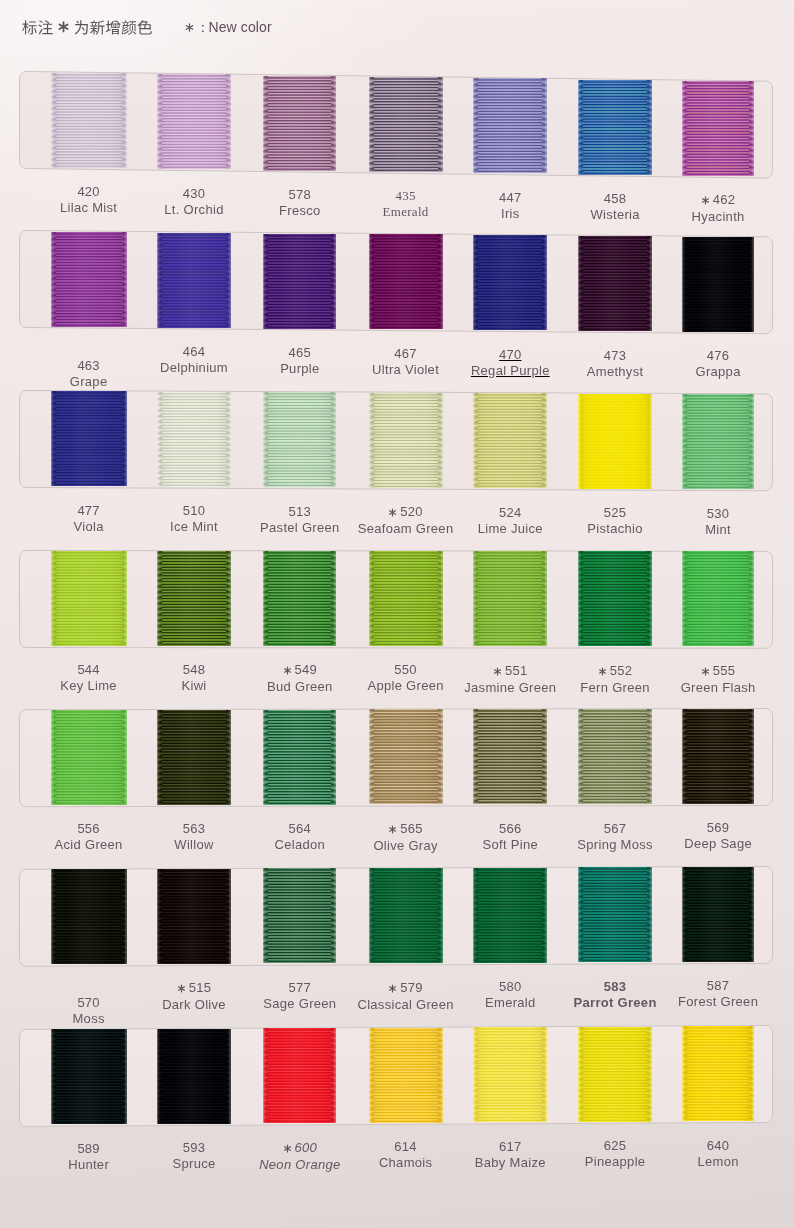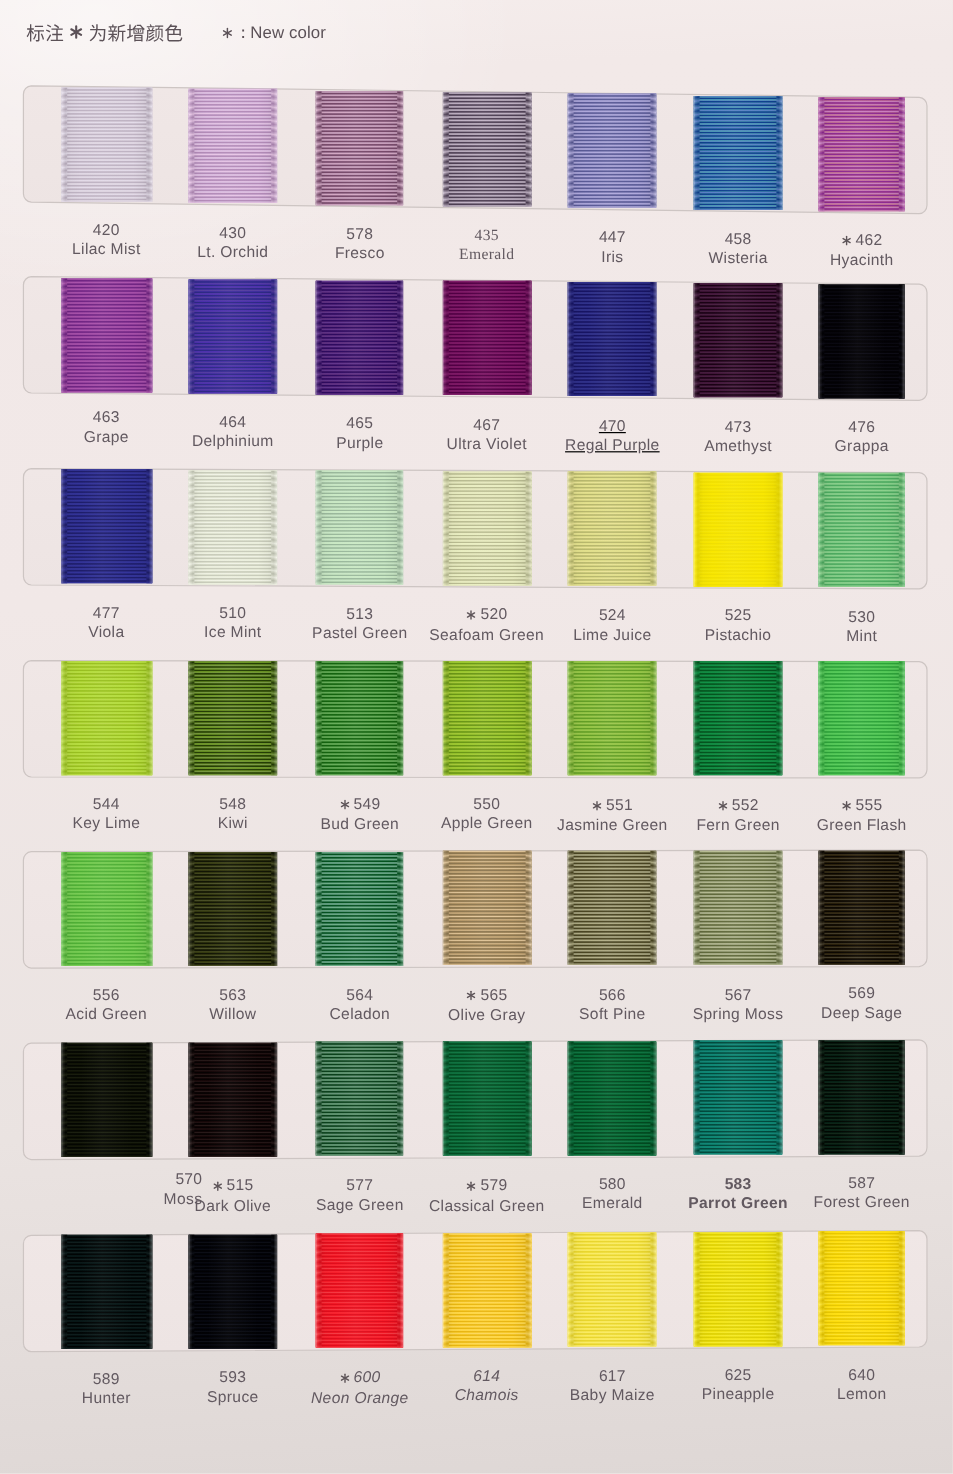--- a/index.html
+++ b/index.html
@@ -147,21 +147,21 @@
     <div class="row" style="top: 230.2px;">
       <svg class="rowbox" width="760" height="116.21" viewBox="0 0 760 116.21" style="top: 0px;">
         <path d="M 7 0.5 L 747 6.71 A 7 7 0 0 1 753.5 13.71 L 753.5 96.71 A 7 7 0 0 1 747 103.71 L 7 97.5 A 7 7 0 0 1 0.5 90.5 L 0.5 7.5 A 7 7 0 0 1 7 0.5 Z" fill="url(#boxfill)" stroke="#cdc5c3" stroke-width="1"></path>
       </svg>
       <div class="swatch" style="left: 31.5px; width: 76.2px; top: 1.57323px; background: rgb(142, 60, 152);">
         <div class="ribs" style="background-image: repeating-linear-gradient(rgb(113, 37, 132) 0px, rgb(113, 37, 132) 0.55px, rgb(158, 73, 163) 1.2px, rgb(171, 83, 172) 1.75px, rgb(158, 73, 163) 2.25px, rgb(113, 37, 132) 2.85px);"></div>
         <div class="selv" style="left: 0px; background-image: repeating-linear-gradient(171deg, rgb(113, 37, 132) 0px, rgb(142, 60, 152) 1.6px, rgb(171, 83, 172) 2.9px, rgb(142, 60, 152) 4.1px, rgb(113, 37, 132) 5.6px);"></div>
         <div class="selv" style="right: 0px; background-image: repeating-linear-gradient(189deg, rgb(113, 37, 132) 0px, rgb(142, 60, 152) 1.6px, rgb(171, 83, 172) 2.9px, rgb(142, 60, 152) 4.1px, rgb(113, 37, 132) 5.6px);"></div>
         <div class="shade" style="background: linear-gradient(90deg, rgba(255, 255, 255, 0.5) 0px, rgba(255, 255, 255, 0.1) 1.4px, rgba(0, 0, 0, 0.07) 3.5px, rgba(0, 0, 0, 0.02) 8px, rgba(0, 0, 0, 0) 16px, rgba(255, 255, 255, 0.035) 45%, rgba(0, 0, 0, 0) calc(100% - 16px), rgba(0, 0, 0, 0.03) calc(100% - 8px), rgba(0, 0, 0, 0.08) calc(100% - 3px), rgba(255, 255, 255, 0.3) 100%);"></div>
       </div>
-      <div class="label" style="left: -10.4px; top: 111px;">
+      <div class="label" style="left: -10.4px; top: 129px;">
         <div class="code"><span>463</span></div>
         <div class="name">Grape</div>
       </div>
       <div class="swatch" style="left: 138px; width: 74px; top: 2.44131px; background: rgb(66, 49, 154);">
         <div class="ribs" style="background-image: repeating-linear-gradient(rgb(46, 42, 133) 0px, rgb(46, 42, 133) 0.55px, rgb(77, 49, 174) 1.2px, rgb(86, 64, 158) 1.75px, rgb(77, 49, 174) 2.25px, rgb(46, 42, 133) 2.85px);"></div>
         <div class="selv" style="left: 0px; background-image: repeating-linear-gradient(171deg, rgb(46, 42, 133) 0px, rgb(66, 49, 154) 1.6px, rgb(86, 64, 158) 2.9px, rgb(66, 49, 154) 4.1px, rgb(46, 42, 133) 5.6px);"></div>
         <div class="selv" style="right: 0px; background-image: repeating-linear-gradient(189deg, rgb(46, 42, 133) 0px, rgb(66, 49, 154) 1.6px, rgb(86, 64, 158) 2.9px, rgb(66, 49, 154) 4.1px, rgb(46, 42, 133) 5.6px);"></div>
         <div class="shade" style="background: linear-gradient(90deg, rgba(255, 255, 255, 0.5) 0px, rgba(255, 255, 255, 0.1) 1.4px, rgba(0, 0, 0, 0.07) 3.5px, rgba(0, 0, 0, 0.02) 8px, rgba(0, 0, 0, 0) 16px, rgba(255, 255, 255, 0.035) 45%, rgba(0, 0, 0, 0) calc(100% - 16px), rgba(0, 0, 0, 0.03) calc(100% - 8px), rgba(0, 0, 0, 0.08) calc(100% - 3px), rgba(255, 255, 255, 0.3) 100%);"></div>
       </div>
       <div class="label" style="left: 95px; top: 114.941px;">
@@ -483,21 +483,21 @@
     <div class="row" style="top: 868.5px;">
       <svg class="rowbox" width="760" height="112.79" viewBox="0 0 760 112.79" style="top: -2.79px;">
         <path d="M 7 3.29 L 747 0.5 A 7 7 0 0 1 753.5 7.5 L 753.5 90.5 A 7 7 0 0 1 747 97.5 L 7 100.29 A 7 7 0 0 1 0.5 93.29 L 0.5 10.29 A 7 7 0 0 1 7 3.29 Z" fill="url(#boxfill)" stroke="#cdc5c3" stroke-width="1"></path>
       </svg>
       <div class="swatch" style="left: 31.5px; width: 76.2px; top: 0.742462px; background: rgb(13, 16, 6);">
         <div class="ribs" style="background-image: repeating-linear-gradient(rgb(4, 6, 2) 0px, rgb(4, 6, 2) 0.55px, rgb(15, 18, 5) 1.2px, rgb(29, 33, 18) 1.75px, rgb(15, 18, 5) 2.25px, rgb(4, 6, 2) 2.85px);"></div>
         <div class="selv" style="left: 0px; background-image: repeating-linear-gradient(171deg, rgb(4, 6, 2) 0px, rgb(13, 16, 6) 1.6px, rgb(29, 33, 18) 2.9px, rgb(13, 16, 6) 4.1px, rgb(4, 6, 2) 5.6px);"></div>
         <div class="selv" style="right: 0px; background-image: repeating-linear-gradient(189deg, rgb(4, 6, 2) 0px, rgb(13, 16, 6) 1.6px, rgb(29, 33, 18) 2.9px, rgb(13, 16, 6) 4.1px, rgb(4, 6, 2) 5.6px);"></div>
         <div class="shade" style="background: linear-gradient(90deg, rgba(255, 255, 255, 0.5) 0px, rgba(255, 255, 255, 0.1) 1.4px, rgba(0, 0, 0, 0.07) 3.5px, rgba(0, 0, 0, 0.02) 8px, rgba(0, 0, 0, 0) 16px, rgba(255, 255, 255, 0.035) 45%, rgba(0, 0, 0, 0) calc(100% - 16px), rgba(0, 0, 0, 0.03) calc(100% - 8px), rgba(0, 0, 0, 0.08) calc(100% - 3px), rgba(255, 255, 255, 0.3) 100%);"></div>
       </div>
-      <div class="label" style="left: -10.4px; top: 107px; text-align: right;">
+      <div class="label" style="left: -10.4px; top: 127px;">
         <div class="code"><span>570</span></div>
         <div class="name">Moss</div>
       </div>
       <div class="swatch" style="left: 138px; width: 74px; top: 0.352454px; background: rgb(19, 9, 9);">
         <div class="ribs" style="background-image: repeating-linear-gradient(rgb(6, 2, 2) 0px, rgb(6, 2, 2) 0.55px, rgb(22, 7, 8) 1.2px, rgb(42, 28, 27) 1.75px, rgb(22, 7, 8) 2.25px, rgb(6, 2, 2) 2.85px);"></div>
         <div class="selv" style="left: 0px; background-image: repeating-linear-gradient(171deg, rgb(6, 2, 2) 0px, rgb(19, 9, 9) 1.6px, rgb(42, 28, 27) 2.9px, rgb(19, 9, 9) 4.1px, rgb(6, 2, 2) 5.6px);"></div>
         <div class="selv" style="right: 0px; background-image: repeating-linear-gradient(189deg, rgb(6, 2, 2) 0px, rgb(19, 9, 9) 1.6px, rgb(42, 28, 27) 2.9px, rgb(19, 9, 9) 4.1px, rgb(6, 2, 2) 5.6px);"></div>
         <div class="shade" style="background: linear-gradient(90deg, rgba(255, 255, 255, 0.5) 0px, rgba(255, 255, 255, 0.1) 1.4px, rgba(0, 0, 0, 0.07) 3.5px, rgba(0, 0, 0, 0.02) 8px, rgba(0, 0, 0, 0) 16px, rgba(255, 255, 255, 0.035) 45%, rgba(0, 0, 0, 0) calc(100% - 16px), rgba(0, 0, 0, 0.03) calc(100% - 8px), rgba(0, 0, 0, 0.08) calc(100% - 3px), rgba(255, 255, 255, 0.3) 100%);"></div>
       </div>
       <div class="label" style="left: 95px; top: 112.852px;">
@@ -606,21 +606,21 @@
               </g>
             </svg></span><span>600</span></div>
         <div class="name">Neon Orange</div>
       </div>
       <div class="swatch" style="left: 349.6px; width: 74px; top: -0.999655px; background: rgb(245, 201, 50);">
         <div class="ribs" style="background-image: repeating-linear-gradient(rgb(233, 182, 18) 0px, rgb(233, 182, 18) 0.55px, rgb(254, 214, 64) 1.2px, rgb(253, 215, 90) 1.75px, rgb(254, 214, 64) 2.25px, rgb(233, 182, 18) 2.85px);"></div>
         <div class="selv" style="left: 0px; background-image: repeating-linear-gradient(171deg, rgb(233, 182, 18) 0px, rgb(245, 201, 50) 1.6px, rgb(253, 215, 90) 2.9px, rgb(245, 201, 50) 4.1px, rgb(233, 182, 18) 5.6px);"></div>
         <div class="selv" style="right: 0px; background-image: repeating-linear-gradient(189deg, rgb(233, 182, 18) 0px, rgb(245, 201, 50) 1.6px, rgb(253, 215, 90) 2.9px, rgb(245, 201, 50) 4.1px, rgb(233, 182, 18) 5.6px);"></div>
         <div class="shade" style="background: linear-gradient(90deg, rgba(255, 255, 255, 0.5) 0px, rgba(255, 255, 255, 0.1) 1.4px, rgba(0, 0, 0, 0.07) 3.5px, rgba(0, 0, 0, 0.02) 8px, rgba(0, 0, 0, 0) 16px, rgba(255, 255, 255, 0.035) 45%, rgba(0, 0, 0, 0) calc(100% - 16px), rgba(0, 0, 0, 0.03) calc(100% - 8px), rgba(0, 0, 0, 0.08) calc(100% - 3px), rgba(255, 255, 255, 0.3) 100%);"></div>
       </div>
-      <div class="label" style="left: 306.6px; top: 111.5px; font-style: italic;">
+      <div class="label" style="left: 306.6px; top: 111.5px;">
         <div class="code"><span>614</span></div>
         <div class="name">Chamois</div>
       </div>
       <div class="swatch" style="left: 454.3px; width: 74px; top: -1.54121px; background: rgb(242, 225, 72);">
         <div class="ribs" style="background-image: repeating-linear-gradient(rgb(232, 213, 44) 0px, rgb(232, 213, 44) 0.55px, rgb(249, 232, 86) 1.2px, rgb(249, 236, 104) 1.75px, rgb(249, 232, 86) 2.25px, rgb(232, 213, 44) 2.85px);"></div>
         <div class="selv" style="left: 0px; background-image: repeating-linear-gradient(171deg, rgb(232, 213, 44) 0px, rgb(242, 225, 72) 1.6px, rgb(249, 236, 104) 2.9px, rgb(242, 225, 72) 4.1px, rgb(232, 213, 44) 5.6px);"></div>
         <div class="selv" style="right: 0px; background-image: repeating-linear-gradient(189deg, rgb(232, 213, 44) 0px, rgb(242, 225, 72) 1.6px, rgb(249, 236, 104) 2.9px, rgb(242, 225, 72) 4.1px, rgb(232, 213, 44) 5.6px);"></div>
         <div class="shade" style="background: linear-gradient(90deg, rgba(255, 255, 255, 0.5) 0px, rgba(255, 255, 255, 0.1) 1.4px, rgba(0, 0, 0, 0.07) 3.5px, rgba(0, 0, 0, 0.02) 8px, rgba(0, 0, 0, 0) 16px, rgba(255, 255, 255, 0.035) 45%, rgba(0, 0, 0, 0) calc(100% - 16px), rgba(0, 0, 0, 0.03) calc(100% - 8px), rgba(0, 0, 0, 0.08) calc(100% - 3px), rgba(255, 255, 255, 0.3) 100%);"></div>
       </div>
       <div class="label" style="left: 411.3px; top: 110.959px;">

